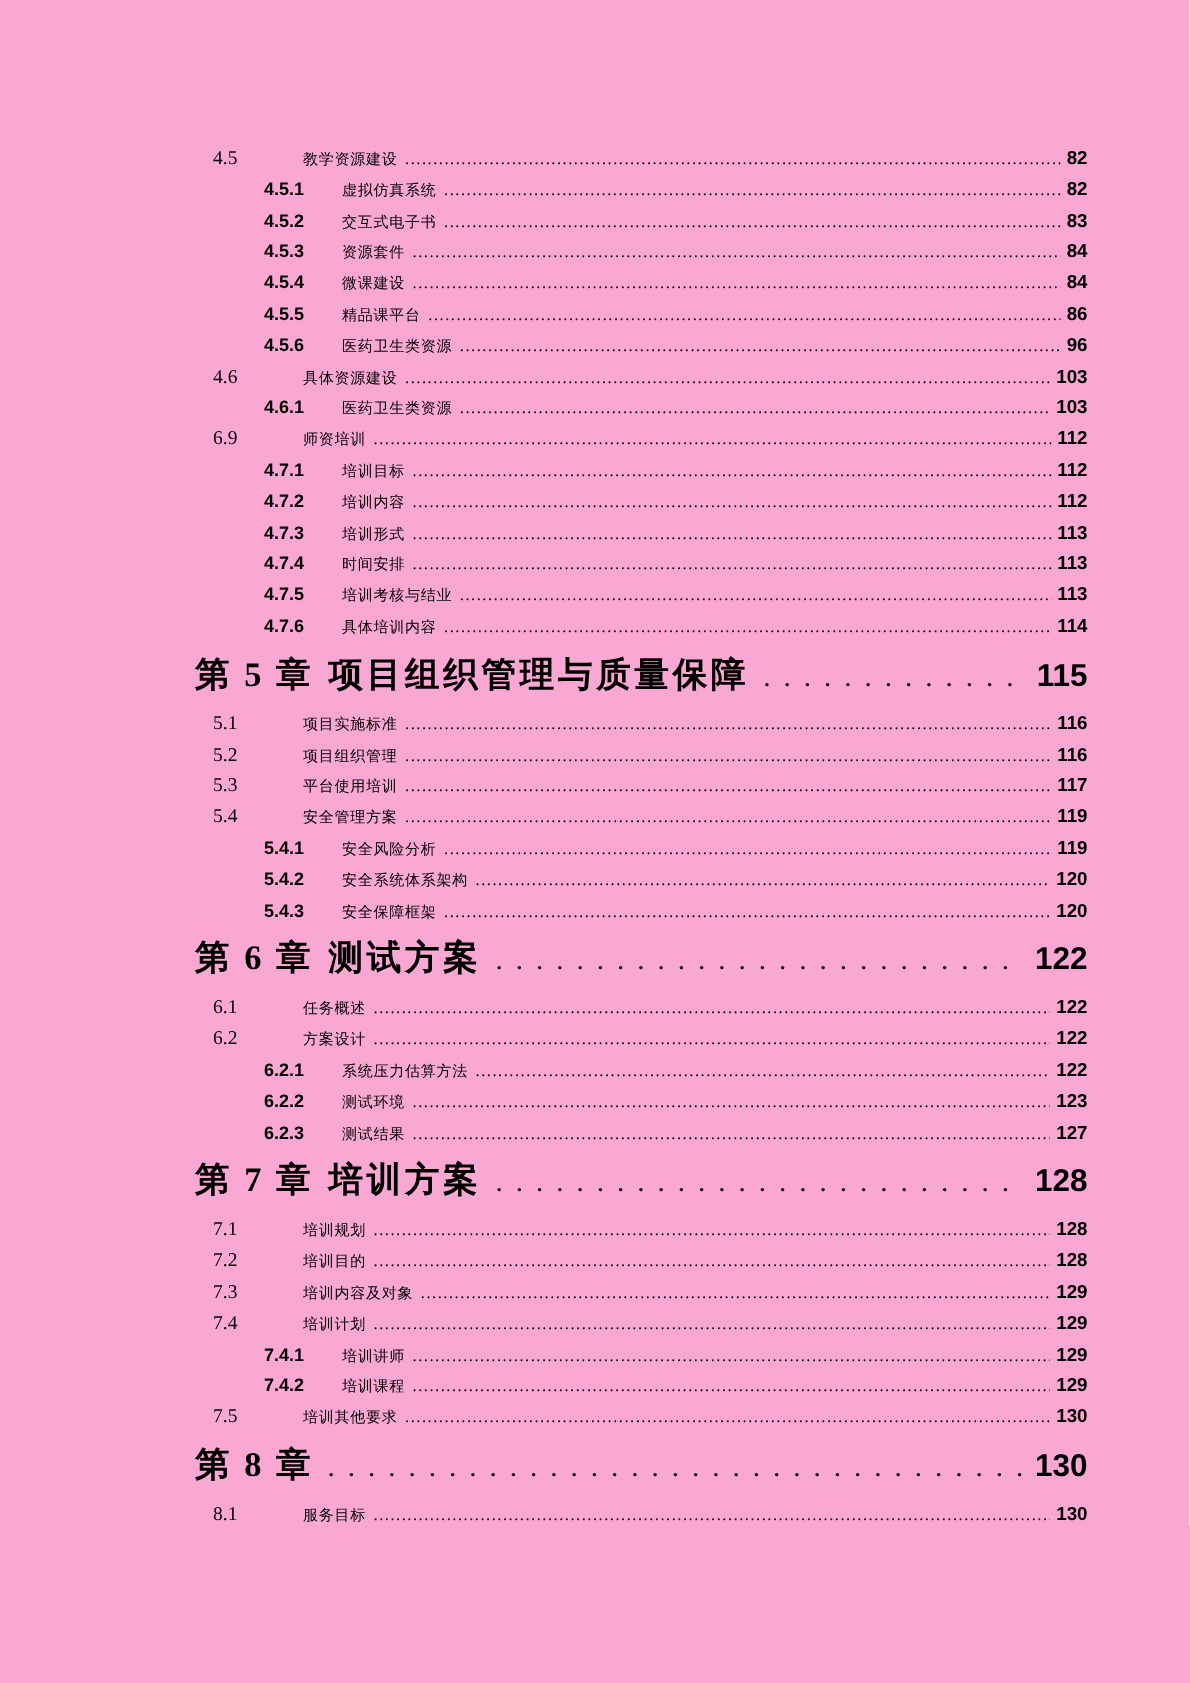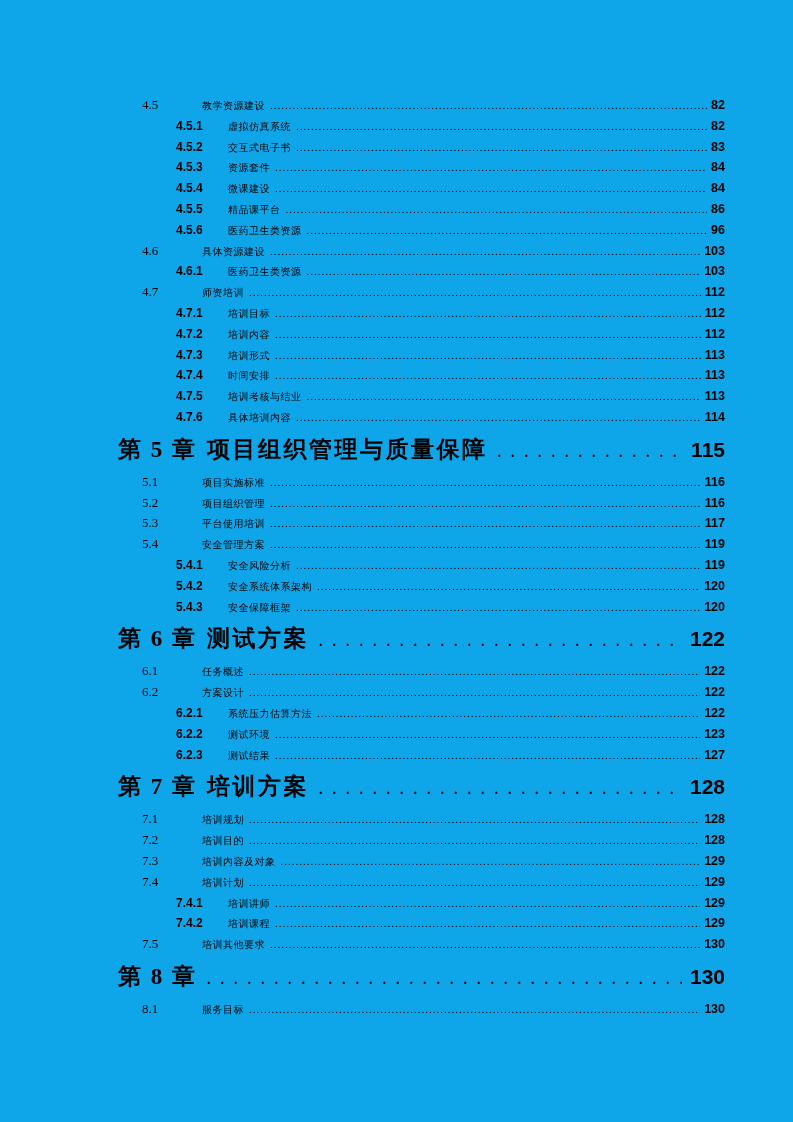--- a/index.html
+++ b/index.html
@@ -4,21 +4,21 @@
 <style>
   html, body {
     margin: 0;
     padding: 0;
     background: #ffffff;
   }
   .page {
     position: relative;
     width: 793px;
     height: 1122px;
-    background: #0ea5e9;
+    background: #f9a8d4;
     box-sizing: border-box;
     padding: 95px 68px 0 118px;
     color: #000000;
     font-family: "Liberation Serif", serif;
     overflow: hidden;
   }
   .toc {
     width: 100%;
   }
   
@@ -66,21 +66,21 @@
     font-family: "Liberation Sans", sans-serif;
     font-size: 12.5px;
     font-weight: bold;
   }
   
   .chapter {
     display: flex;
     align-items: baseline;
     height: 33px;
     line-height: 33px;
-    margin: 5px 0 6px 0;
+    margin: 5px 0 6px 12px;
     white-space: nowrap;
     font-weight: bold;
     text-align: right;
   }
   .chapter .num {
     flex: none;
     font-family: "Liberation Serif", serif;
     font-size: 23px;
     letter-spacing: 2px;
   }
@@ -161,21 +161,21 @@
         <span class="leader">............................................................................................................................................................................................................................................................................................................</span>
         <span class="pagenum">103</span>
       </div>
       <div class="row level-3">
         <span class="num">4.6.1</span>
         <span class="title">医药卫生类资源</span>
         <span class="leader">............................................................................................................................................................................................................................................................................................................</span>
         <span class="pagenum">103</span>
       </div>
       <div class="row level-2">
-        <span class="num">4.7</span>
+        <span class="num">6.9</span>
         <span class="title">师资培训</span>
         <span class="leader">............................................................................................................................................................................................................................................................................................................</span>
         <span class="pagenum">112</span>
       </div>
       <div class="row level-3">
         <span class="num">4.7.1</span>
         <span class="title">培训目标</span>
         <span class="leader">............................................................................................................................................................................................................................................................................................................</span>
         <span class="pagenum">112</span>
       </div>

